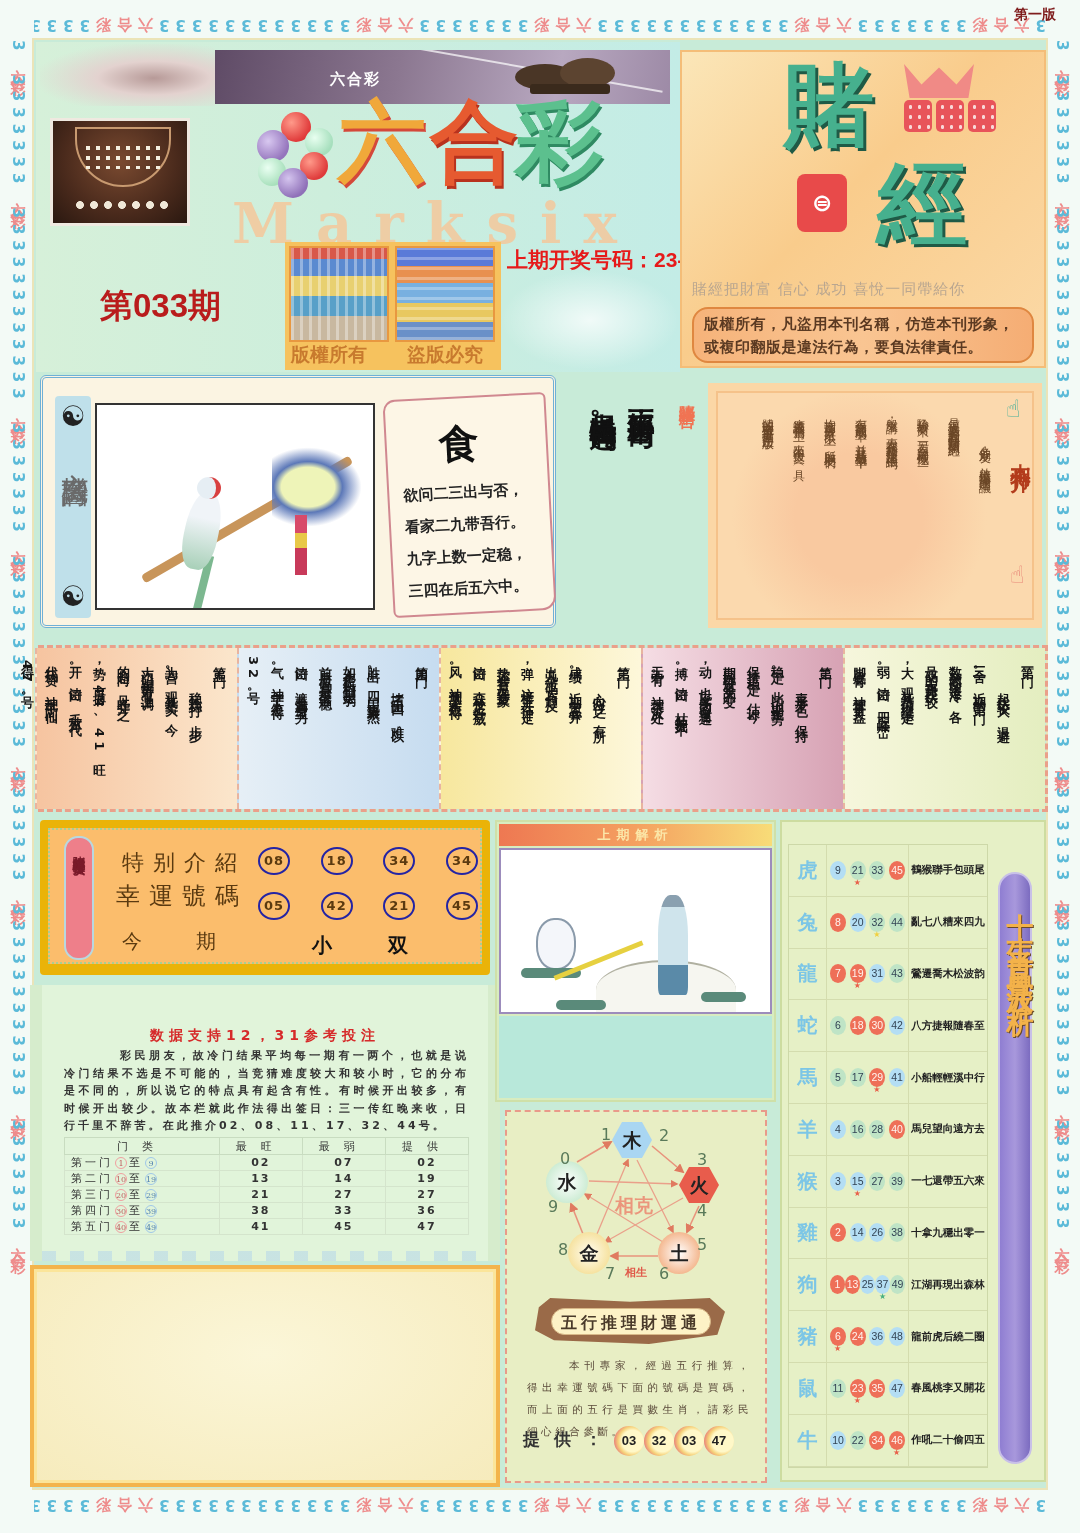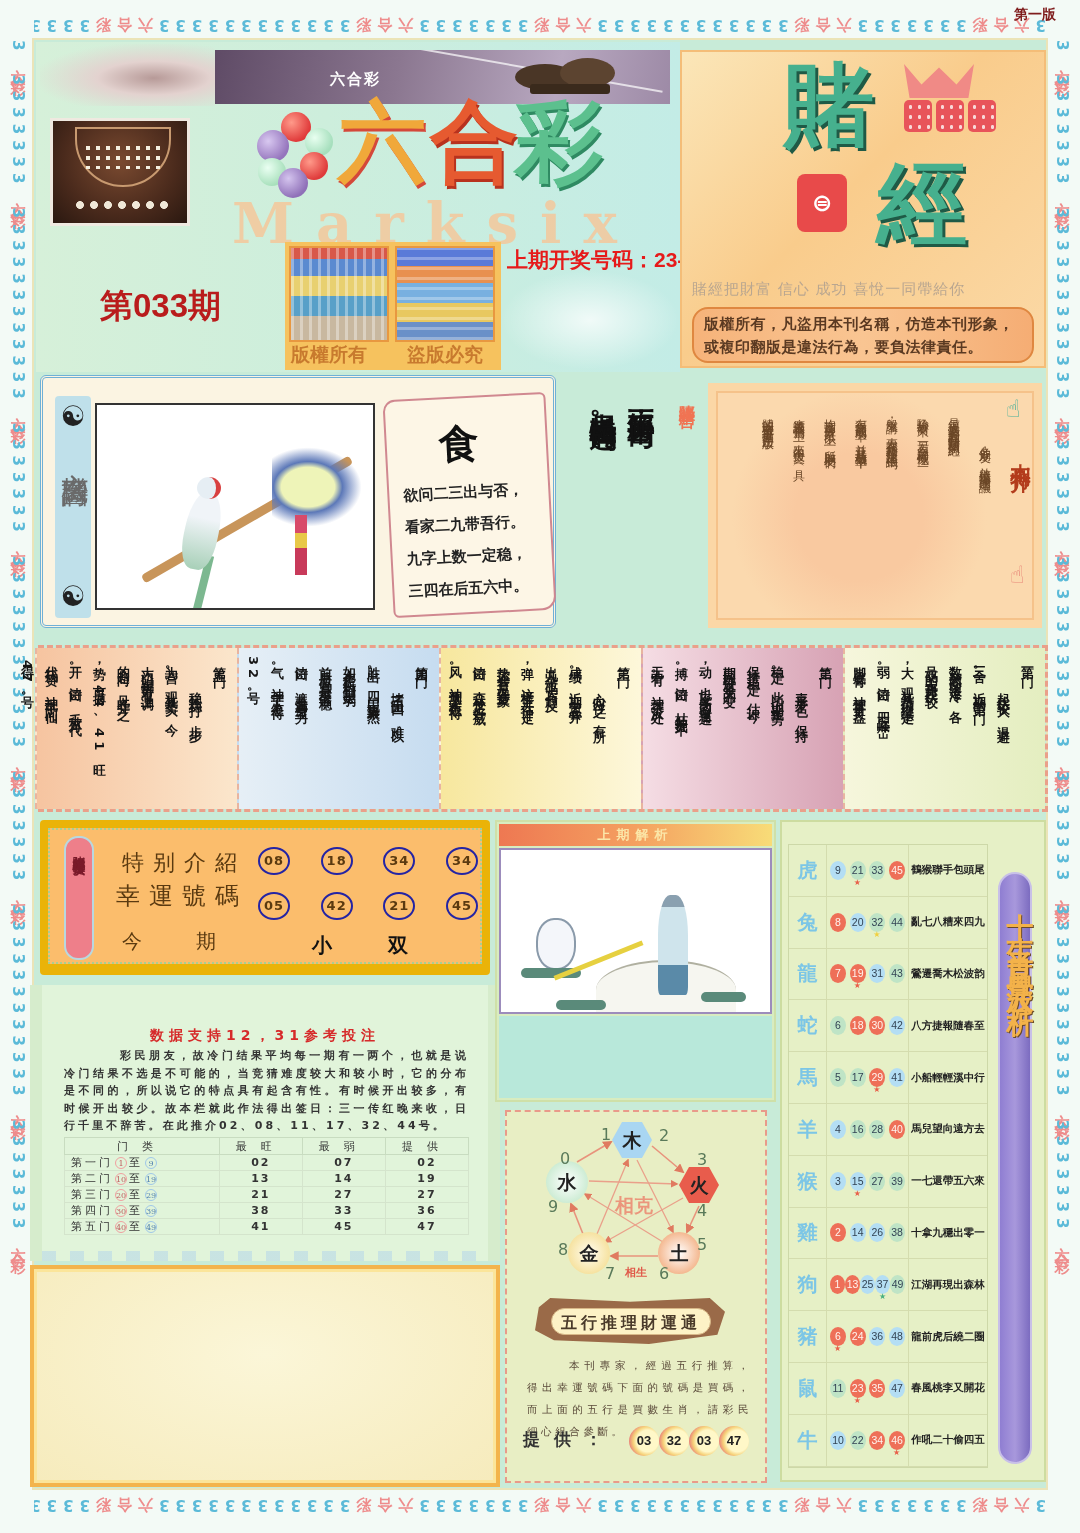--- a/index.html
+++ b/index.html
@@ -123,21 +123,21 @@
 .sage{position:absolute;left:157px;top:45px;width:30px;height:100px;background:linear-gradient(180deg,#8aa0b0 0 12%,#cfe4ec 12% 70%,#5a8aa8 70%);border-radius:40% 40% 8% 8%}
 .hill{position:absolute;left:95px;top:110px;width:140px;height:60px;background:#f6f6f0;border-top:2px solid #b0b0a0;border-radius:50% 50% 0 0}
 .shrub{position:absolute;height:10px;background:#5a8a7a;border-radius:5px}
 
 .wx{left:505px;top:1110px;width:262px;height:373px;background:#e8eec4;border:2px dashed #e99a8a}
 .wx-svg{position:absolute;left:0;top:0}
 .plank{position:absolute;left:28px;top:186px;width:190px;height:46px;background:#9a6a48;clip-path:polygon(2% 20%,8% 0,50% 8%,92% 0,100% 30%,96% 80%,60% 100%,10% 92%,0 70%)}
 .plank-in{position:absolute;left:44px;top:196px;width:160px;height:27px;background:#fdf2c6;border-radius:14px;border:1px solid #d8b888;text-align:center;font-size:16px;font-weight:bold;color:#4a3a2a;letter-spacing:4px;line-height:27px;font-family:"DejaVu Serif",serif;white-space:nowrap}
 .wx-body{position:absolute;left:20px;top:242px;width:225px;font-size:10.5px;letter-spacing:3.6px;line-height:22px;color:#5a4a3a;text-indent:42px;font-family:"DejaVu Serif",serif;text-align:justify}
 .wx-prov{position:absolute;left:16px;top:316px;font-size:17px;font-weight:bold;color:#333;letter-spacing:14px}
-.wx-nums{position:absolute;left:92px;top:314px;width:150px;display:flex;justify-content:flex-end}
+.wx-nums{position:absolute;left:92px;top:314px;width:150px;display:flex;justify-content:center}
 .gball{width:30px;height:30px;border-radius:50%;background:radial-gradient(circle at 62% 50%,#fff8c8 0 45%,#f6d27a 60%,#e87878 80%);font-size:13px;font-weight:bold;color:#222;text-align:center;line-height:30px;font-family:"Liberation Sans",sans-serif}
 
 .zd{left:780px;top:820px;width:266px;height:662px;background:#e6f0c6;border:2px solid #cddca0}
 .zd-table{position:absolute;left:6px;top:22px;width:200px;border:1px solid #cdd8a8}
 .zd-row{display:flex;height:51.8px;border-bottom:1px solid #d4dcae}
 .zd-icon{width:38px;border-right:1px solid #d4dcae;display:flex;align-items:center;justify-content:center;font-size:20px;color:#7cc6e6;font-weight:bold}
 .zd-nums{width:82px;display:flex;align-items:center;justify-content:space-between;padding:0 3px;border-right:1px solid #d4dcae}
 .zball{position:relative;width:16px;height:19px;border-radius:50%;font-size:10.5px;text-align:center;line-height:19px;color:#345;font-family:"Liberation Sans",sans-serif}
 .zball[data-color="red"]{background:#ee6f58;color:#fff3ee}
 .zball[data-color="blue"]{background:#b4def4}

